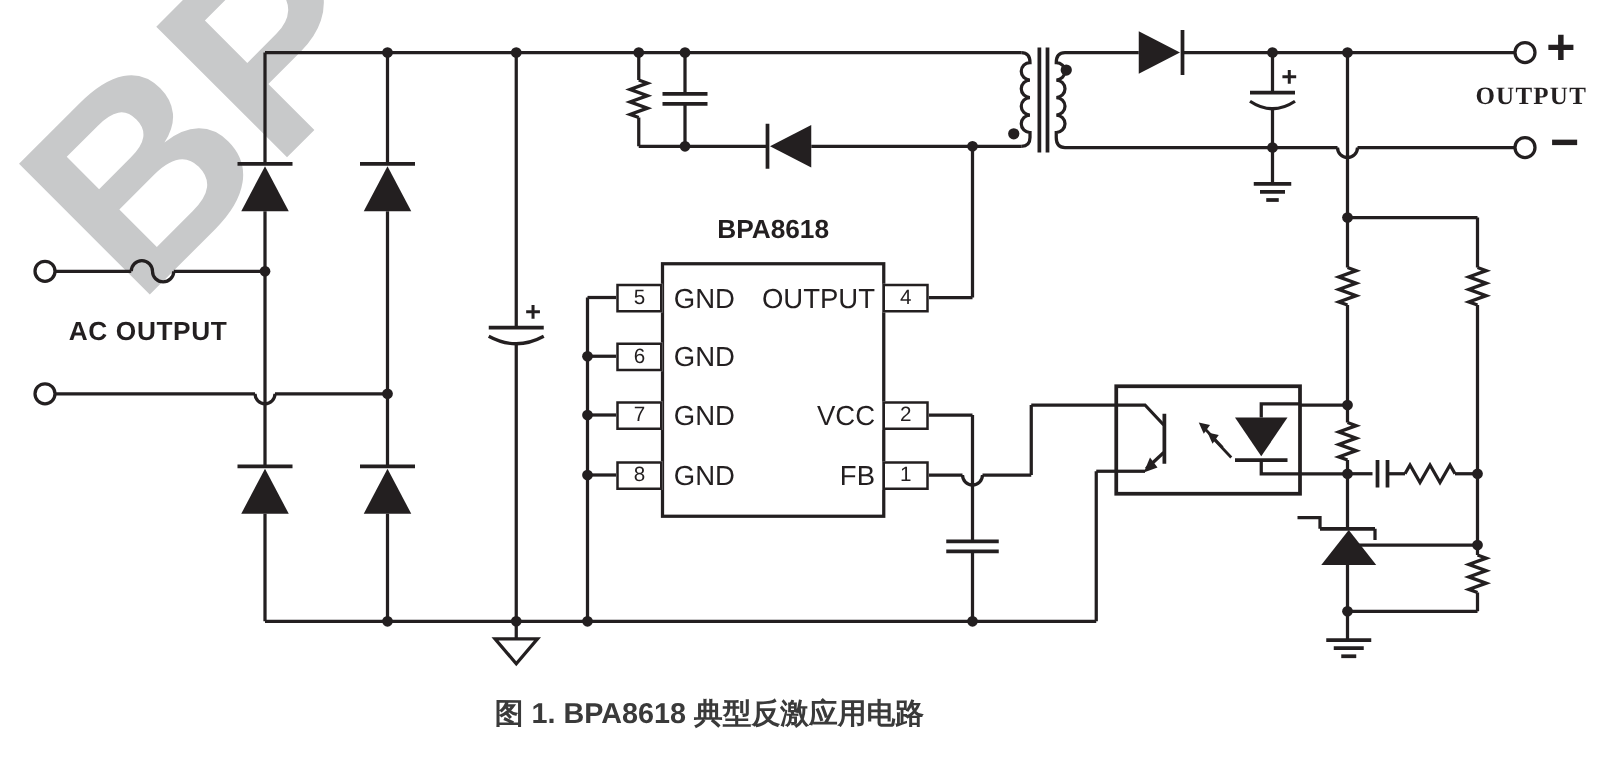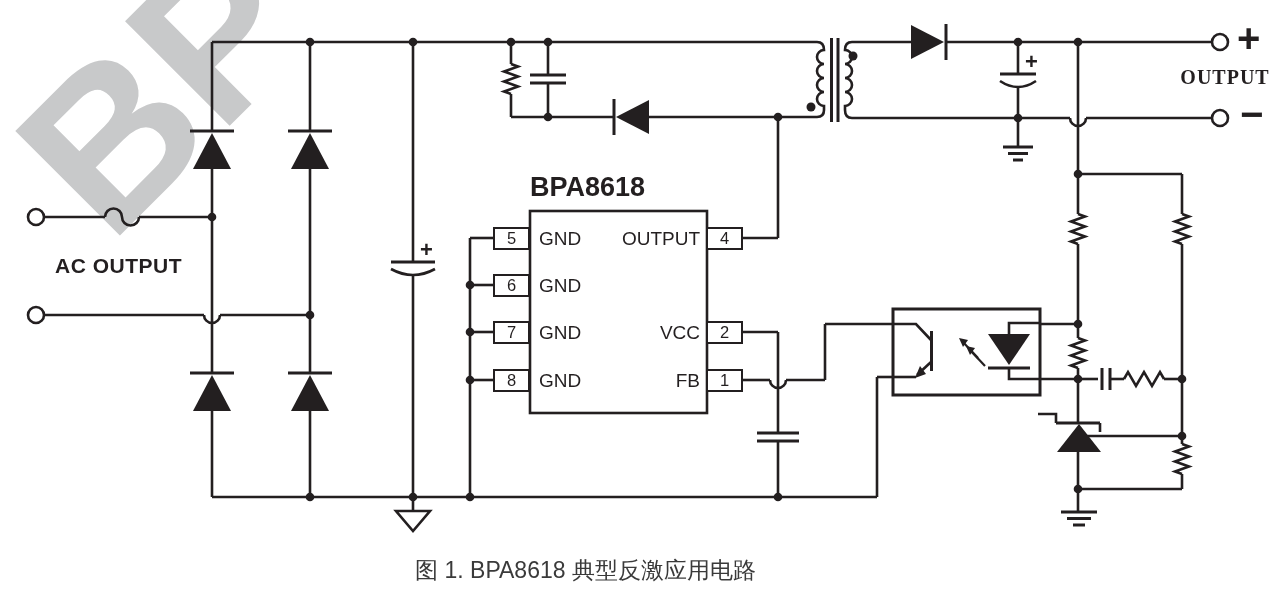--- a/index.html
+++ b/index.html
@@ -12,28 +12,28 @@
       text-align:center;user-select:none;}
   svg{position:absolute;left:0;top:0;}
   .lbl{position:absolute;color:#231f20;white-space:nowrap;}
   .b{font-weight:700;}
   #ac-label{left:55px;top:254px;font-size:21px;letter-spacing:.5px;}
   #out-label{left:1168px;top:66px;width:114px;text-align:center;font-size:20px;letter-spacing:1px;font-family:Liberation Serif, serif;}
   #out-plus{left:1237px;top:16px;font-size:40px;}
   #out-minus{left:1240px;top:92px;font-size:40px;}
   #cap1-plus{left:420px;top:237px;font-size:22px;font-weight:600;}
   #cap2-plus{left:1025px;top:49px;font-size:22px;font-weight:600;}
-  #ic-title{left:530px;top:172px;width:177px;text-align:left;font-size:27px;}
+  #ic-title{left:530px;top:172px;width:177px;text-align:center;font-size:21px;}
   .pinbox{position:absolute;width:37px;height:23px;border:2.2px solid #231f20;background:#fff;
           box-sizing:border-box;display:flex;align-items:center;justify-content:center;
           font-size:16.5px;color:#231f20;}
-  .pinlbl{position:absolute;height:23px;line-height:23px;font-size:19px;color:#231f20;}
+  .pinlbl{position:absolute;height:23px;line-height:23px;font-size:22px;color:#231f20;}
   .pr{width:140px;text-align:right;}
   #caption{left:0;top:555px;width:1135px;text-align:center;font-size:23px;
-           font-weight:400;color:#3a3a3a;padding-left:18px;}
+           font-weight:700;color:#3a3a3a;}
 </style>
 </head>
 <body>
 
 <div id="stage">
 
   <div id="wm">BP</div>
 
   <svg width="1286" height="608" viewBox="0 0 1286 608">
     <g stroke="#231f20" stroke-width="2.6" fill="none">

